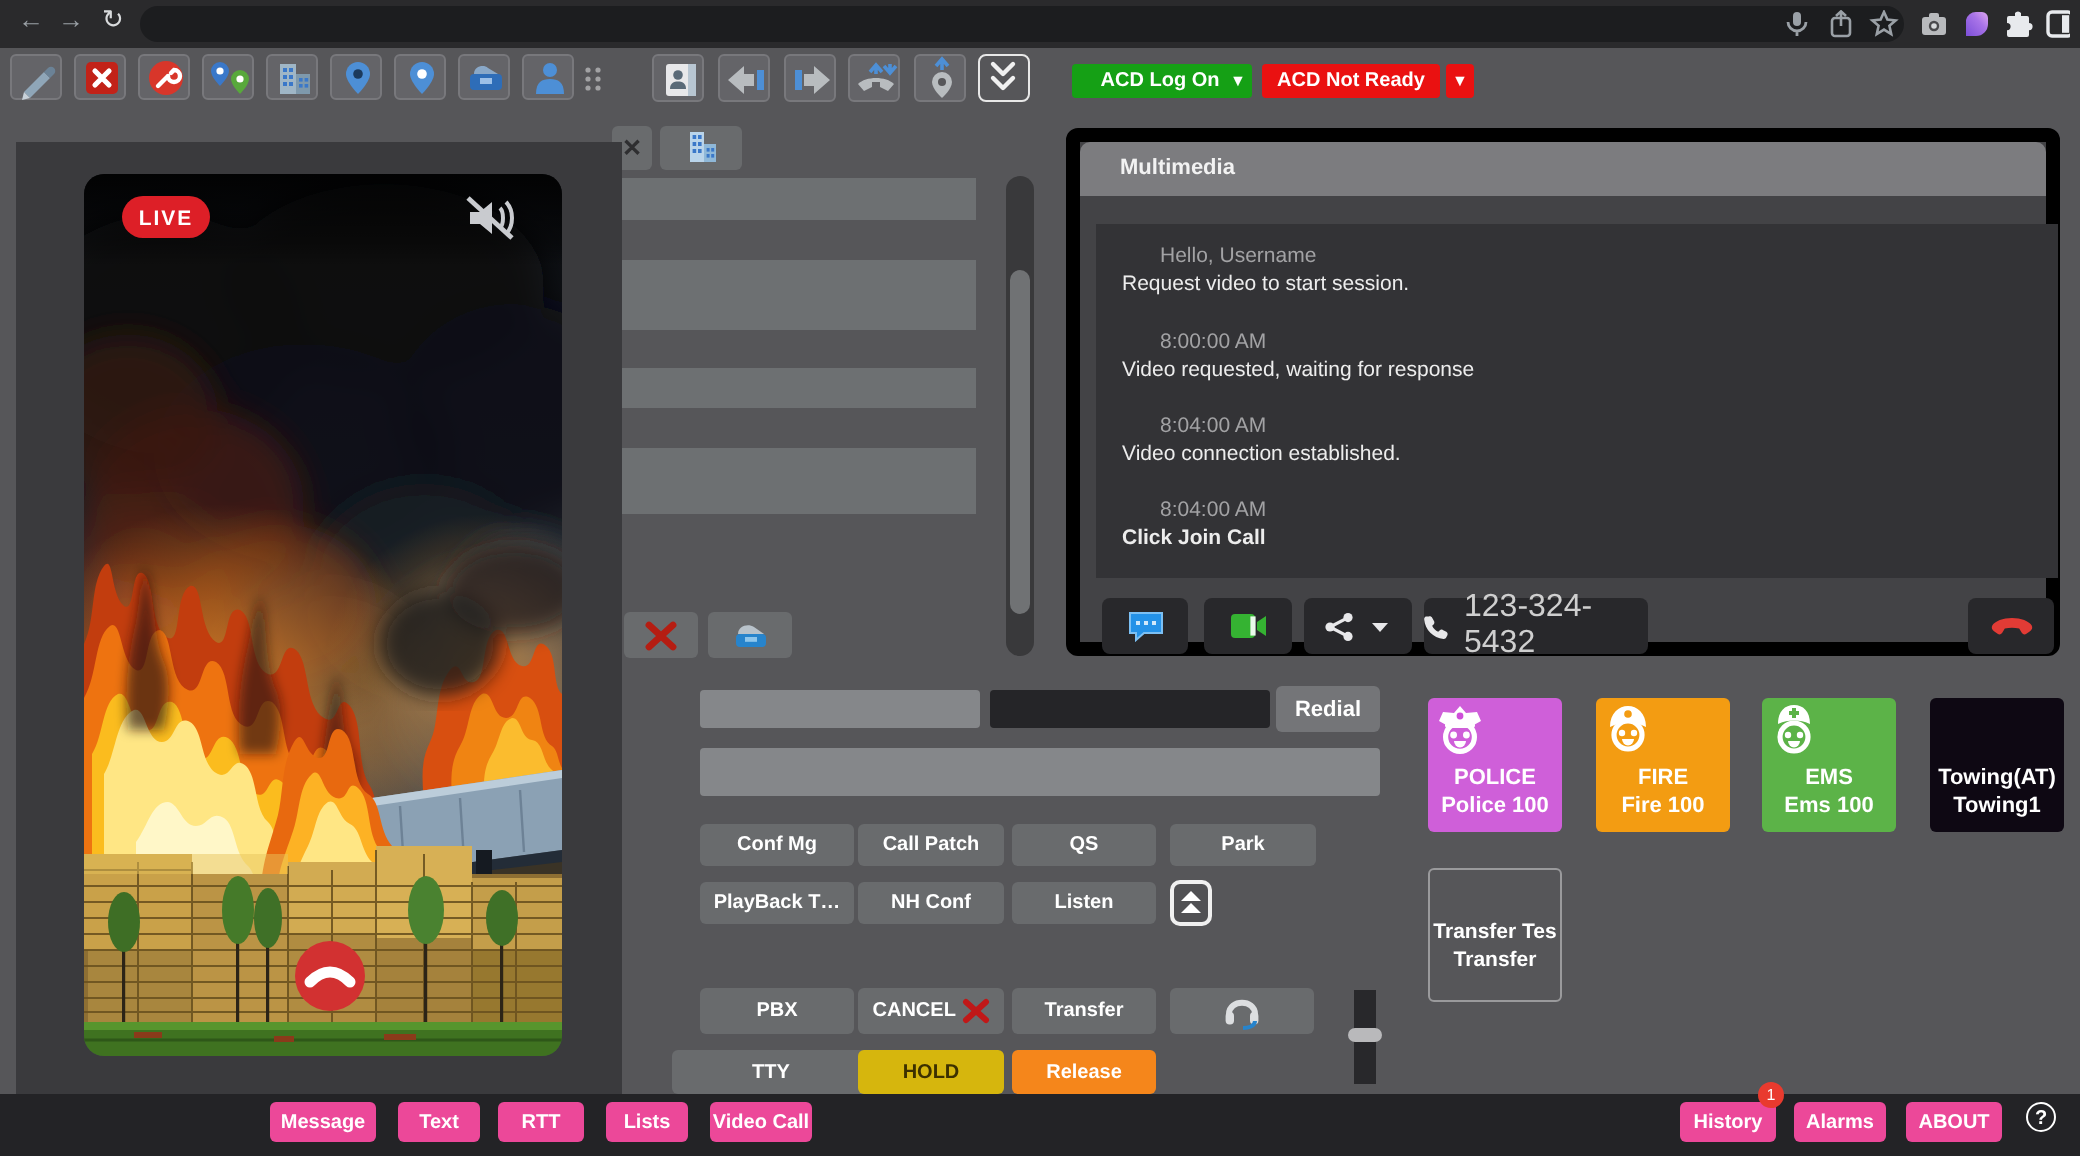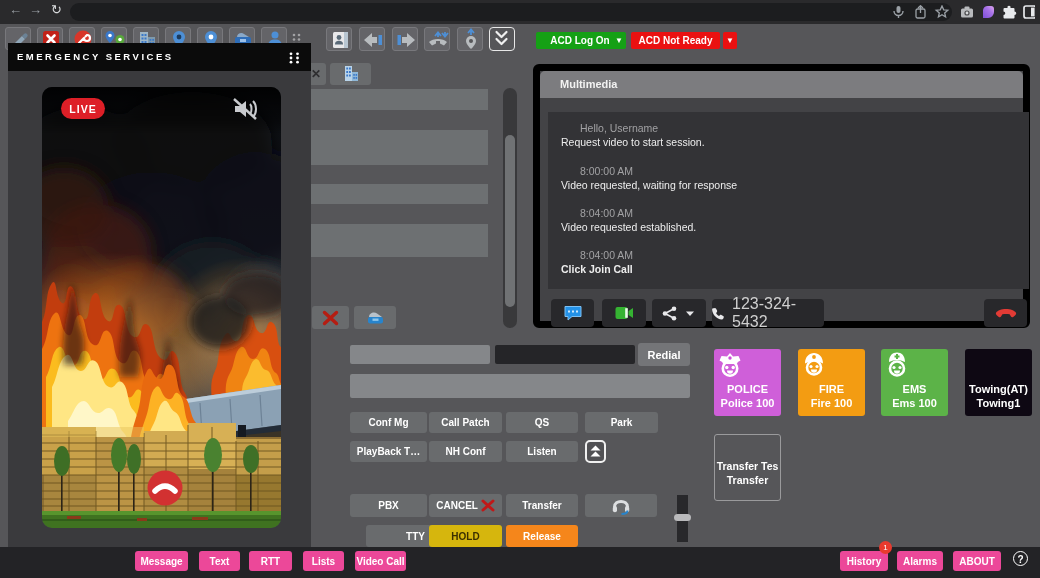--- a/index.html
+++ b/index.html
@@ -252,21 +252,21 @@
     <div class="abs" style="left:505px; top:111px; width:10px; height:172px; background:#707274; border-radius:5px;"></div>
 
     <div id="mm">
       <div id="mmhead">Multimedia</div>
       <div id="chat">
         <div class="cl cg" style="top:10px;">Hello, Username</div>
         <div class="cl" style="top:24px;">Request video to start session.</div>
         <div class="cl cg" style="top:53px;">8:00:00 AM</div>
         <div class="cl" style="top:67px;">Video requested, waiting for response</div>
         <div class="cl cg" style="top:95px;">8:04:00 AM</div>
-        <div class="cl" style="top:109px;">Video requested established.</div>
+        <div class="cl" style="top:109px;">Video connection established.</div>
         <div class="cl cg" style="top:137px;">8:04:00 AM</div>
         <div class="cl" style="top:151px; font-weight:bold;">Click Join Call</div>
       </div>
       <div class="mbtn" style="left:11px; width:43px;">
         <svg width="18" height="16" viewBox="0 0 18 16">
             <path d="M1,1.5 h16 v10 h-9 l-4,3.5 v-3.5 h-3 Z" fill="#2492e8" stroke="#7cc0f4" stroke-width="1"></path>
             <g fill="#cfe8fb">
               <rect x="4" y="5.5" width="2" height="2"></rect>
               <rect x="8" y="5.5" width="2" height="2"></rect>
               <rect x="12" y="5.5" width="2" height="2"></rect>
@@ -346,21 +346,21 @@
     <div class="btn" style="left:506px; top:470px; width:72px; height:23px;">Transfer</div>
     <div class="btn" style="left:585px; top:470px; width:72px; height:23px;">
       <svg width="20" height="18" viewBox="0 0 20 18">
           <path d="M3.5,10 C3.5,2.5 16.5,2.5 16.5,10" stroke="#dcdee0" stroke-width="3" fill="none"></path>
           <rect x="1.8" y="9" width="4.2" height="6.2" rx="2" fill="#dcdee0"></rect>
           <rect x="14" y="9" width="4.2" height="6.2" rx="2" fill="#dcdee0"></rect>
           <path d="M16.5,13.5 C16.5,16.2 13,17 10.5,17" stroke="#2784cc" stroke-width="2" fill="none"></path>
         </svg>
     </div>
 
-    <div class="btn" style="left:366px; top:501px; width:99px; height:22px;">TTY</div>
+    <div class="btn" style="left:336px; top:501px; width:99px; height:22px;">TTY</div>
     <div class="btn" style="left:429px; top:501px; width:73px; height:22px; background:#d6b60d; color:#3c3000;">HOLD</div>
     <div class="btn" style="left:506px; top:501px; width:72px; height:22px; background:#f5861b;">Release</div>
 
     <div class="abs" style="left:677px; top:471px; width:11px; height:47px; background:#28282b;"></div>
     <div class="abs" style="left:674px; top:490px; width:17px; height:7px; background:#b9b9bb; border-radius:3.5px;"></div>
 
     <div class="sq" style="left:714px; background:#cf5fd9;">
       <svg class="abs" style="left:3px; top:2px;" width="26" height="27" viewBox="0 0 26 27">
         <circle cx="13" cy="17.5" r="7.2" fill="none" stroke="#fff" stroke-width="2.6"></circle>
         <g fill="#fff">
@@ -417,32 +417,20 @@
     <div class="bb" style="left:303px; width:41px;">Lists</div>
     <div class="bb" style="left:355px; width:51px;">Video Call</div>
     <div class="bb" style="left:840px; width:48px;">History</div>
     <div class="bb" style="left:897px; width:46px;">Alarms</div>
     <div class="bb" style="left:953px; width:48px;">ABOUT</div>
     <div class="abs" style="left:879px; top:-6px; width:13px; height:13px; border-radius:50%; background:#e93a2e; color:#fff; font-size:8px; text-align:center; line-height:13px;">1</div>
     <div class="abs" style="left:1013px; top:4px; width:15px; height:15px; border-radius:50%; border:1.5px solid #fff; color:#fff; font-weight:bold; font-size:10px; text-align:center; line-height:15px;">?</div>
   </div>
 
   <div id="ovl">
-    <div id="ovlhead">EMERGENCY SERVICES
-      <svg class="abs" style="right:11px; top:9px;" width="11" height="12" viewBox="0 0 11 12">
-          <g fill="#fff">
-            <circle cx="2" cy="1.8" r="1.4"></circle>
-            <circle cx="8.5" cy="1.8" r="1.4"></circle>
-            <circle cx="2" cy="6" r="1.4"></circle>
-            <circle cx="8.5" cy="6" r="1.4"></circle>
-            <circle cx="2" cy="10.2" r="1.4"></circle>
-            <circle cx="8.5" cy="10.2" r="1.4"></circle>
-          </g>
-        </svg>
-    </div>
     <div id="ovlbody">
       <div id="video">
 <svg width="239" height="441" viewBox="0 0 239 441">
 <defs>
   <linearGradient id="sky" x1="0" y1="0" x2="0" y2="1">
     <stop offset="0" stop-color="#0b0d11"></stop>
     <stop offset="0.38" stop-color="#14171c"></stop>
     <stop offset="0.60" stop-color="#2a2f38"></stop>
     <stop offset="0.78" stop-color="#3c444f"></stop>
   </linearGradient>

